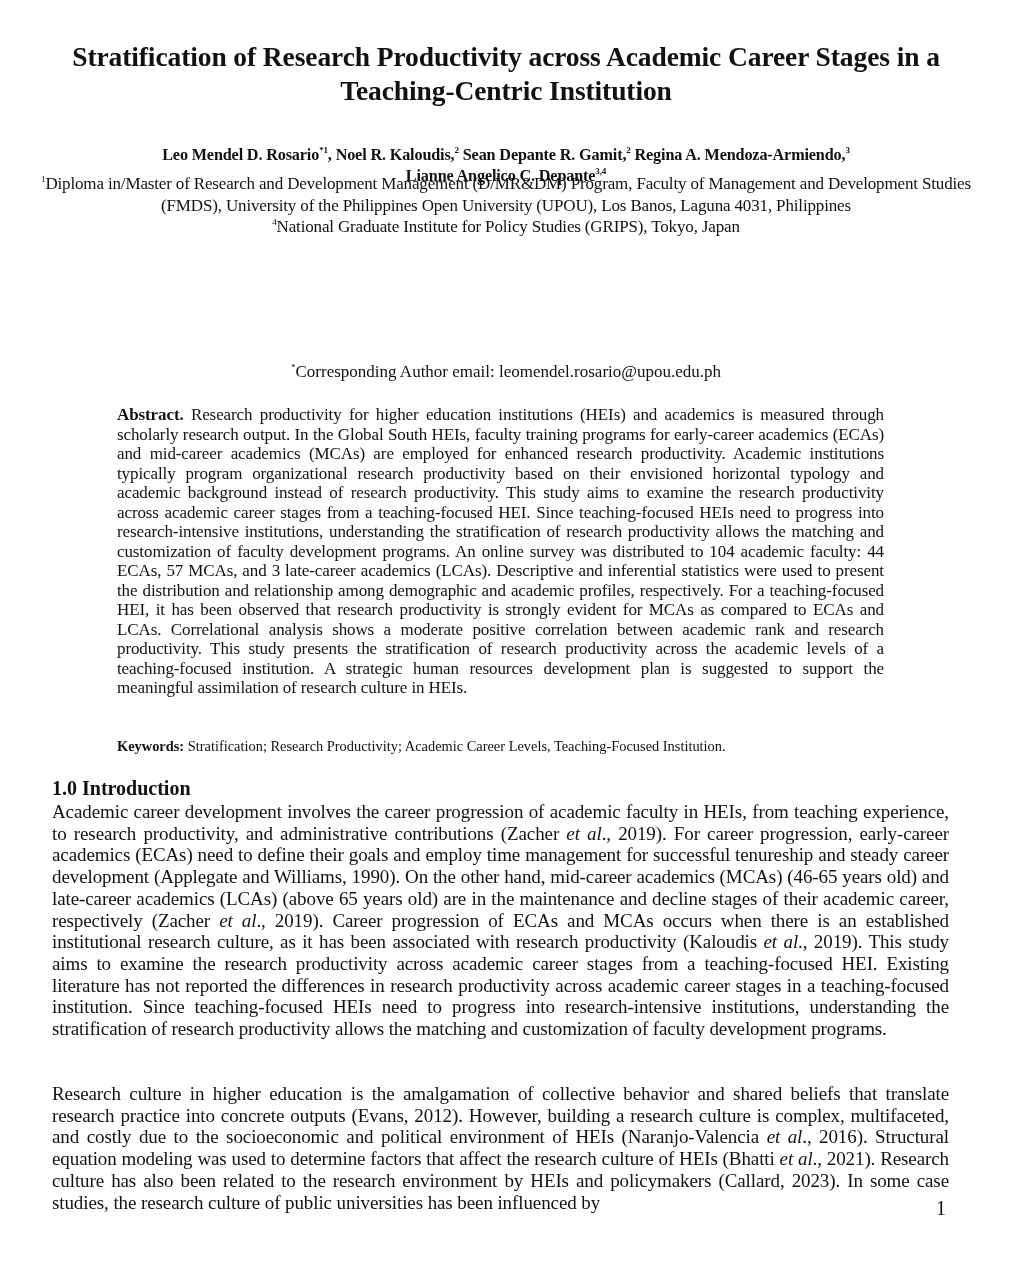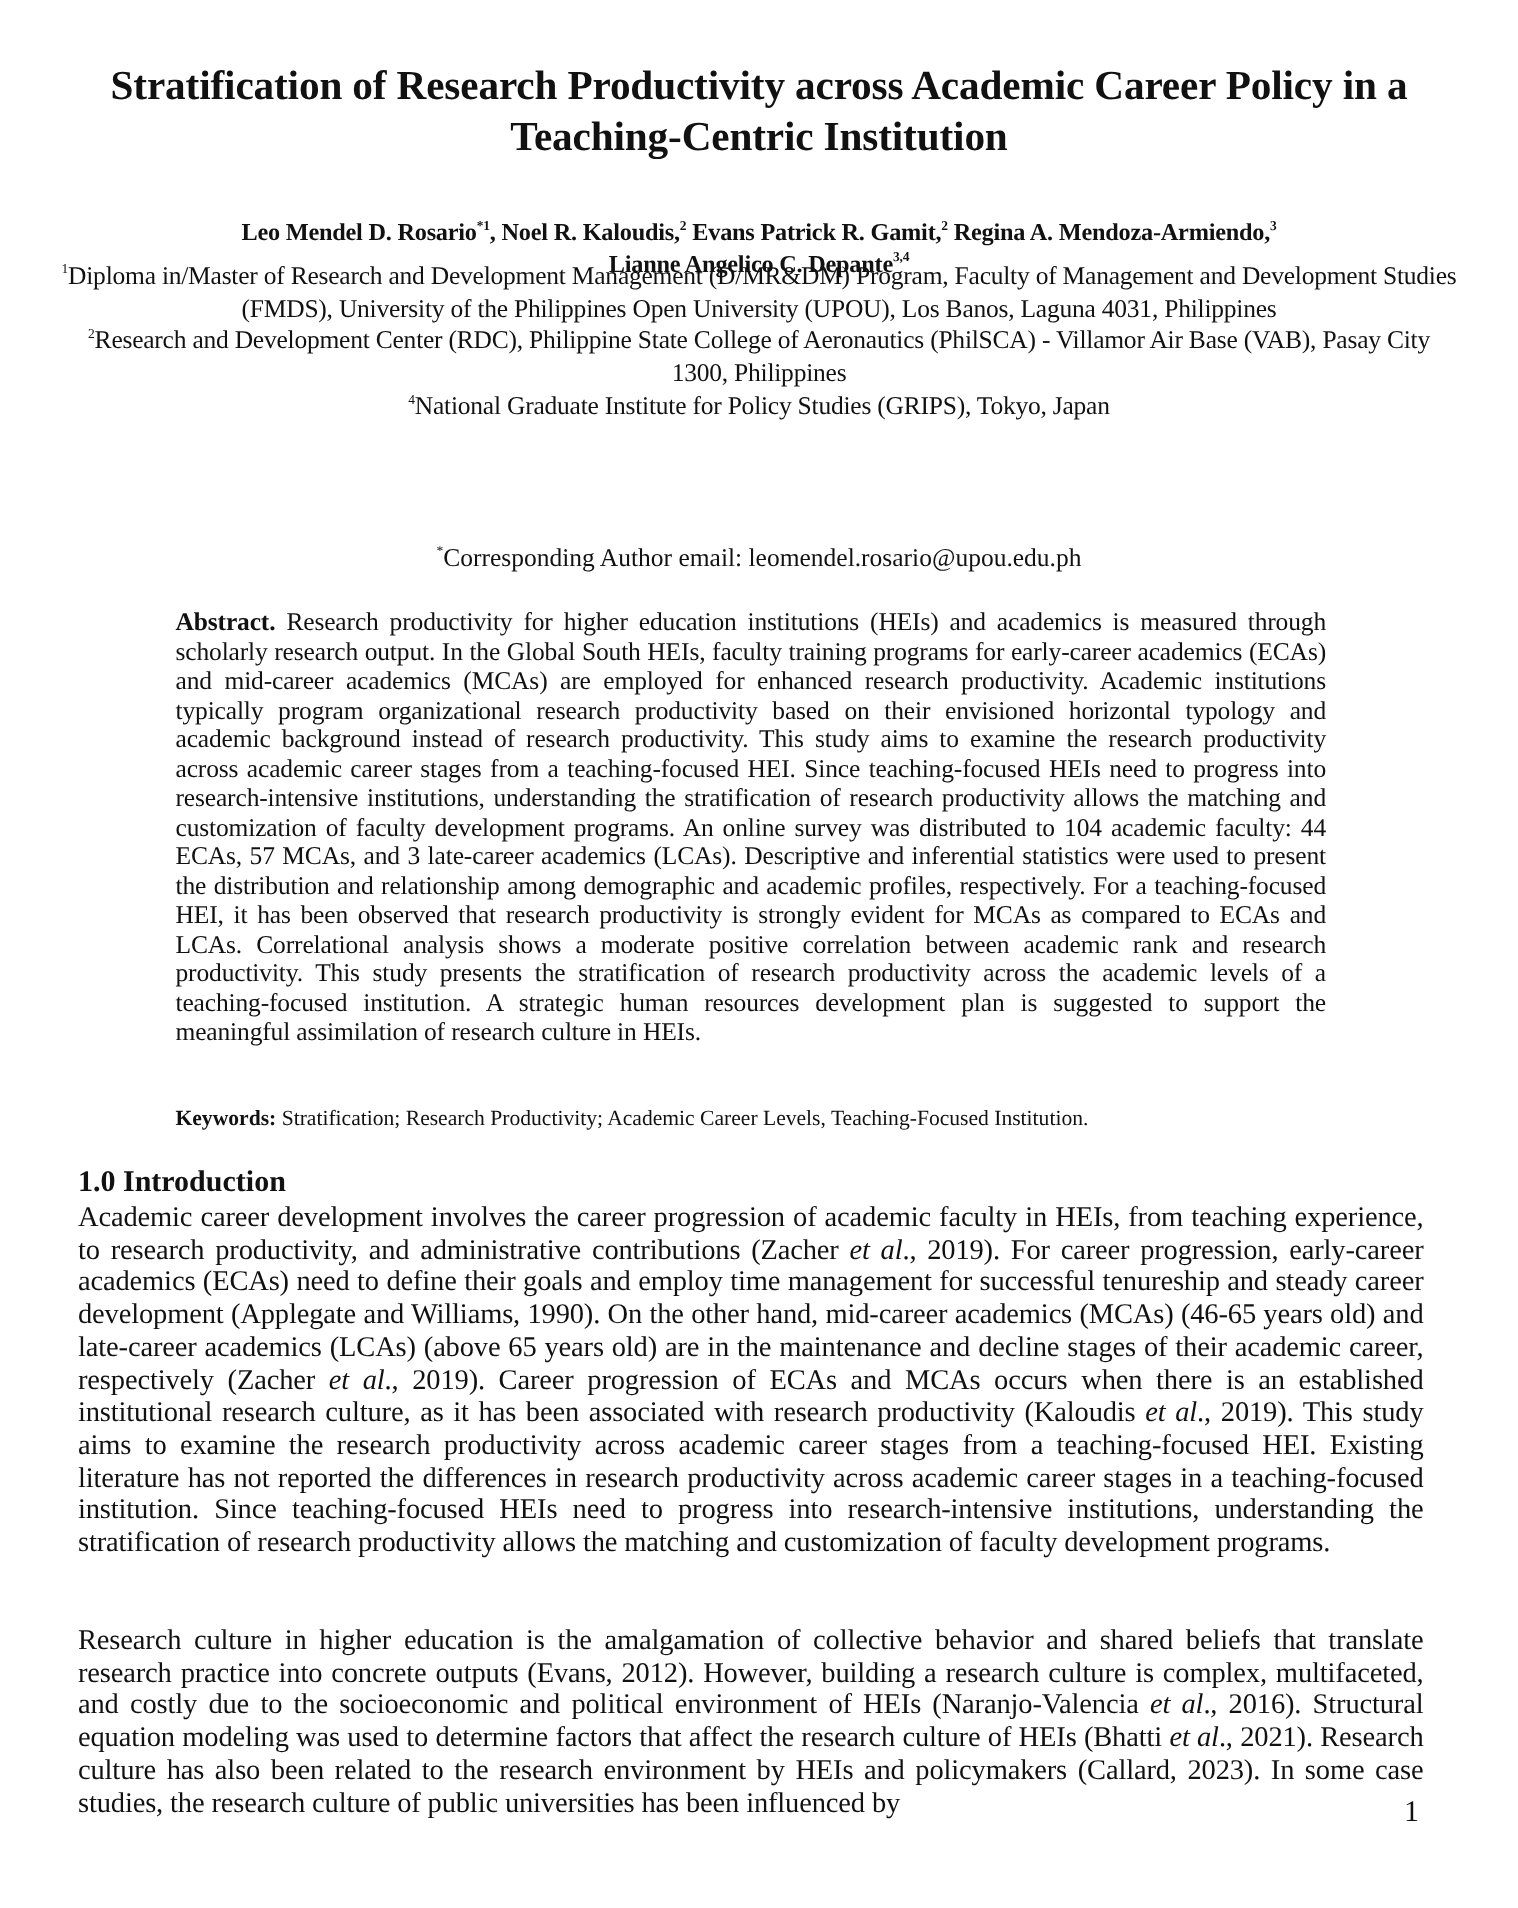--- a/index.html
+++ b/index.html
@@ -46,29 +46,28 @@
   .p1 { top: 801px; }
   .p2 { top: 1083px; }
   .page-number {
     position: absolute; left: 936px; top: 1196px; font-size: 20px; line-height: 24px;
   }
   i { font-style: italic; }
 </style>
 </head>
 <body>
 
-<div class="title">Stratification of Research Productivity across Academic Career Policy in a Teaching-Centric Institution</div>
+<div class="title">Stratification of Research Productivity across Academic Career Stages in a Teaching-Centric Institution</div>
 
 <div class="authors">
-  <span><span>Leo Mendel D. Rosario</span><sup>*1</sup><span>, </span></span><span><span>Noel R. Kaloudis,</span><sup>2</sup><span> </span></span><span><span>Evans Patrick R. Gamit,</span><sup>2</sup><span> </span></span><span><span>Regina A. Mendoza-Armiendo,</span><sup>3</sup></span><br><span><span>Lianne Angelico C. Depante</span><sup>3,4</sup></span>
+  <span><span>Leo Mendel D. Rosario</span><sup>*1</sup><span>, </span></span><span><span>Noel R. Kaloudis,</span><sup>2</sup><span> </span></span><span><span>Sean Depante R. Gamit,</span><sup>2</sup><span> </span></span><span><span>Regina A. Mendoza-Armiendo,</span><sup>3</sup></span><br><span><span>Lianne Angelico C. Depante</span><sup>3,4</sup></span>
 </div>
 
 <div class="affils">
   <div><sup>1</sup><span>Diploma in/Master of Research and Development Management (D/MR&amp;DM) Program, Faculty of Management and Development Studies (FMDS), University of the Philippines Open University (UPOU), Los Banos, Laguna 4031, Philippines</span></div>
-  <div><sup>2</sup><span>Research and Development Center (RDC), Philippine State College of Aeronautics (PhilSCA) - Villamor Air Base (VAB), Pasay City 1300, Philippines</span></div>
   <div><sup>4</sup><span>National Graduate Institute for Policy Studies (GRIPS), Tokyo, Japan</span></div>
 </div>
 
 <div class="email"><sup>*</sup><span>Corresponding Author email: leomendel.rosario@upou.edu.ph</span></div>
 
 <div class="abstract"><b>Abstract.</b> <span>Research productivity for higher education institutions (HEIs) and academics is measured through scholarly research output. In the Global South HEIs, faculty training programs for early-career academics (ECAs) and mid-career academics (MCAs) are employed for enhanced research productivity. Academic institutions typically program organizational research productivity based on their envisioned horizontal typology and academic background instead of research productivity. This study aims to examine the research productivity across academic career stages from a teaching-focused HEI. Since teaching-focused HEIs need to progress into research-intensive institutions, understanding the stratification of research productivity allows the matching and customization of faculty development programs. An online survey was distributed to 104 academic faculty: 44 ECAs, 57 MCAs, and 3 late-career academics (LCAs). Descriptive and inferential statistics were used to present the distribution and relationship among demographic and academic profiles, respectively. For a teaching-focused HEI, it has been observed that research productivity is strongly evident for MCAs as compared to ECAs and LCAs. Correlational analysis shows a moderate positive correlation between academic rank and research productivity. This study presents the stratification of research productivity across the academic levels of a teaching-focused institution. A strategic human resources development plan is suggested to support the meaningful assimilation of research culture in HEIs.</span></div>
 
 <div class="keywords"><b>Keywords:</b> <span>Stratification; Research Productivity; Academic Career Levels, Teaching-Focused Institution.</span></div>
 
 <div class="section-heading">1.0 Introduction</div>

